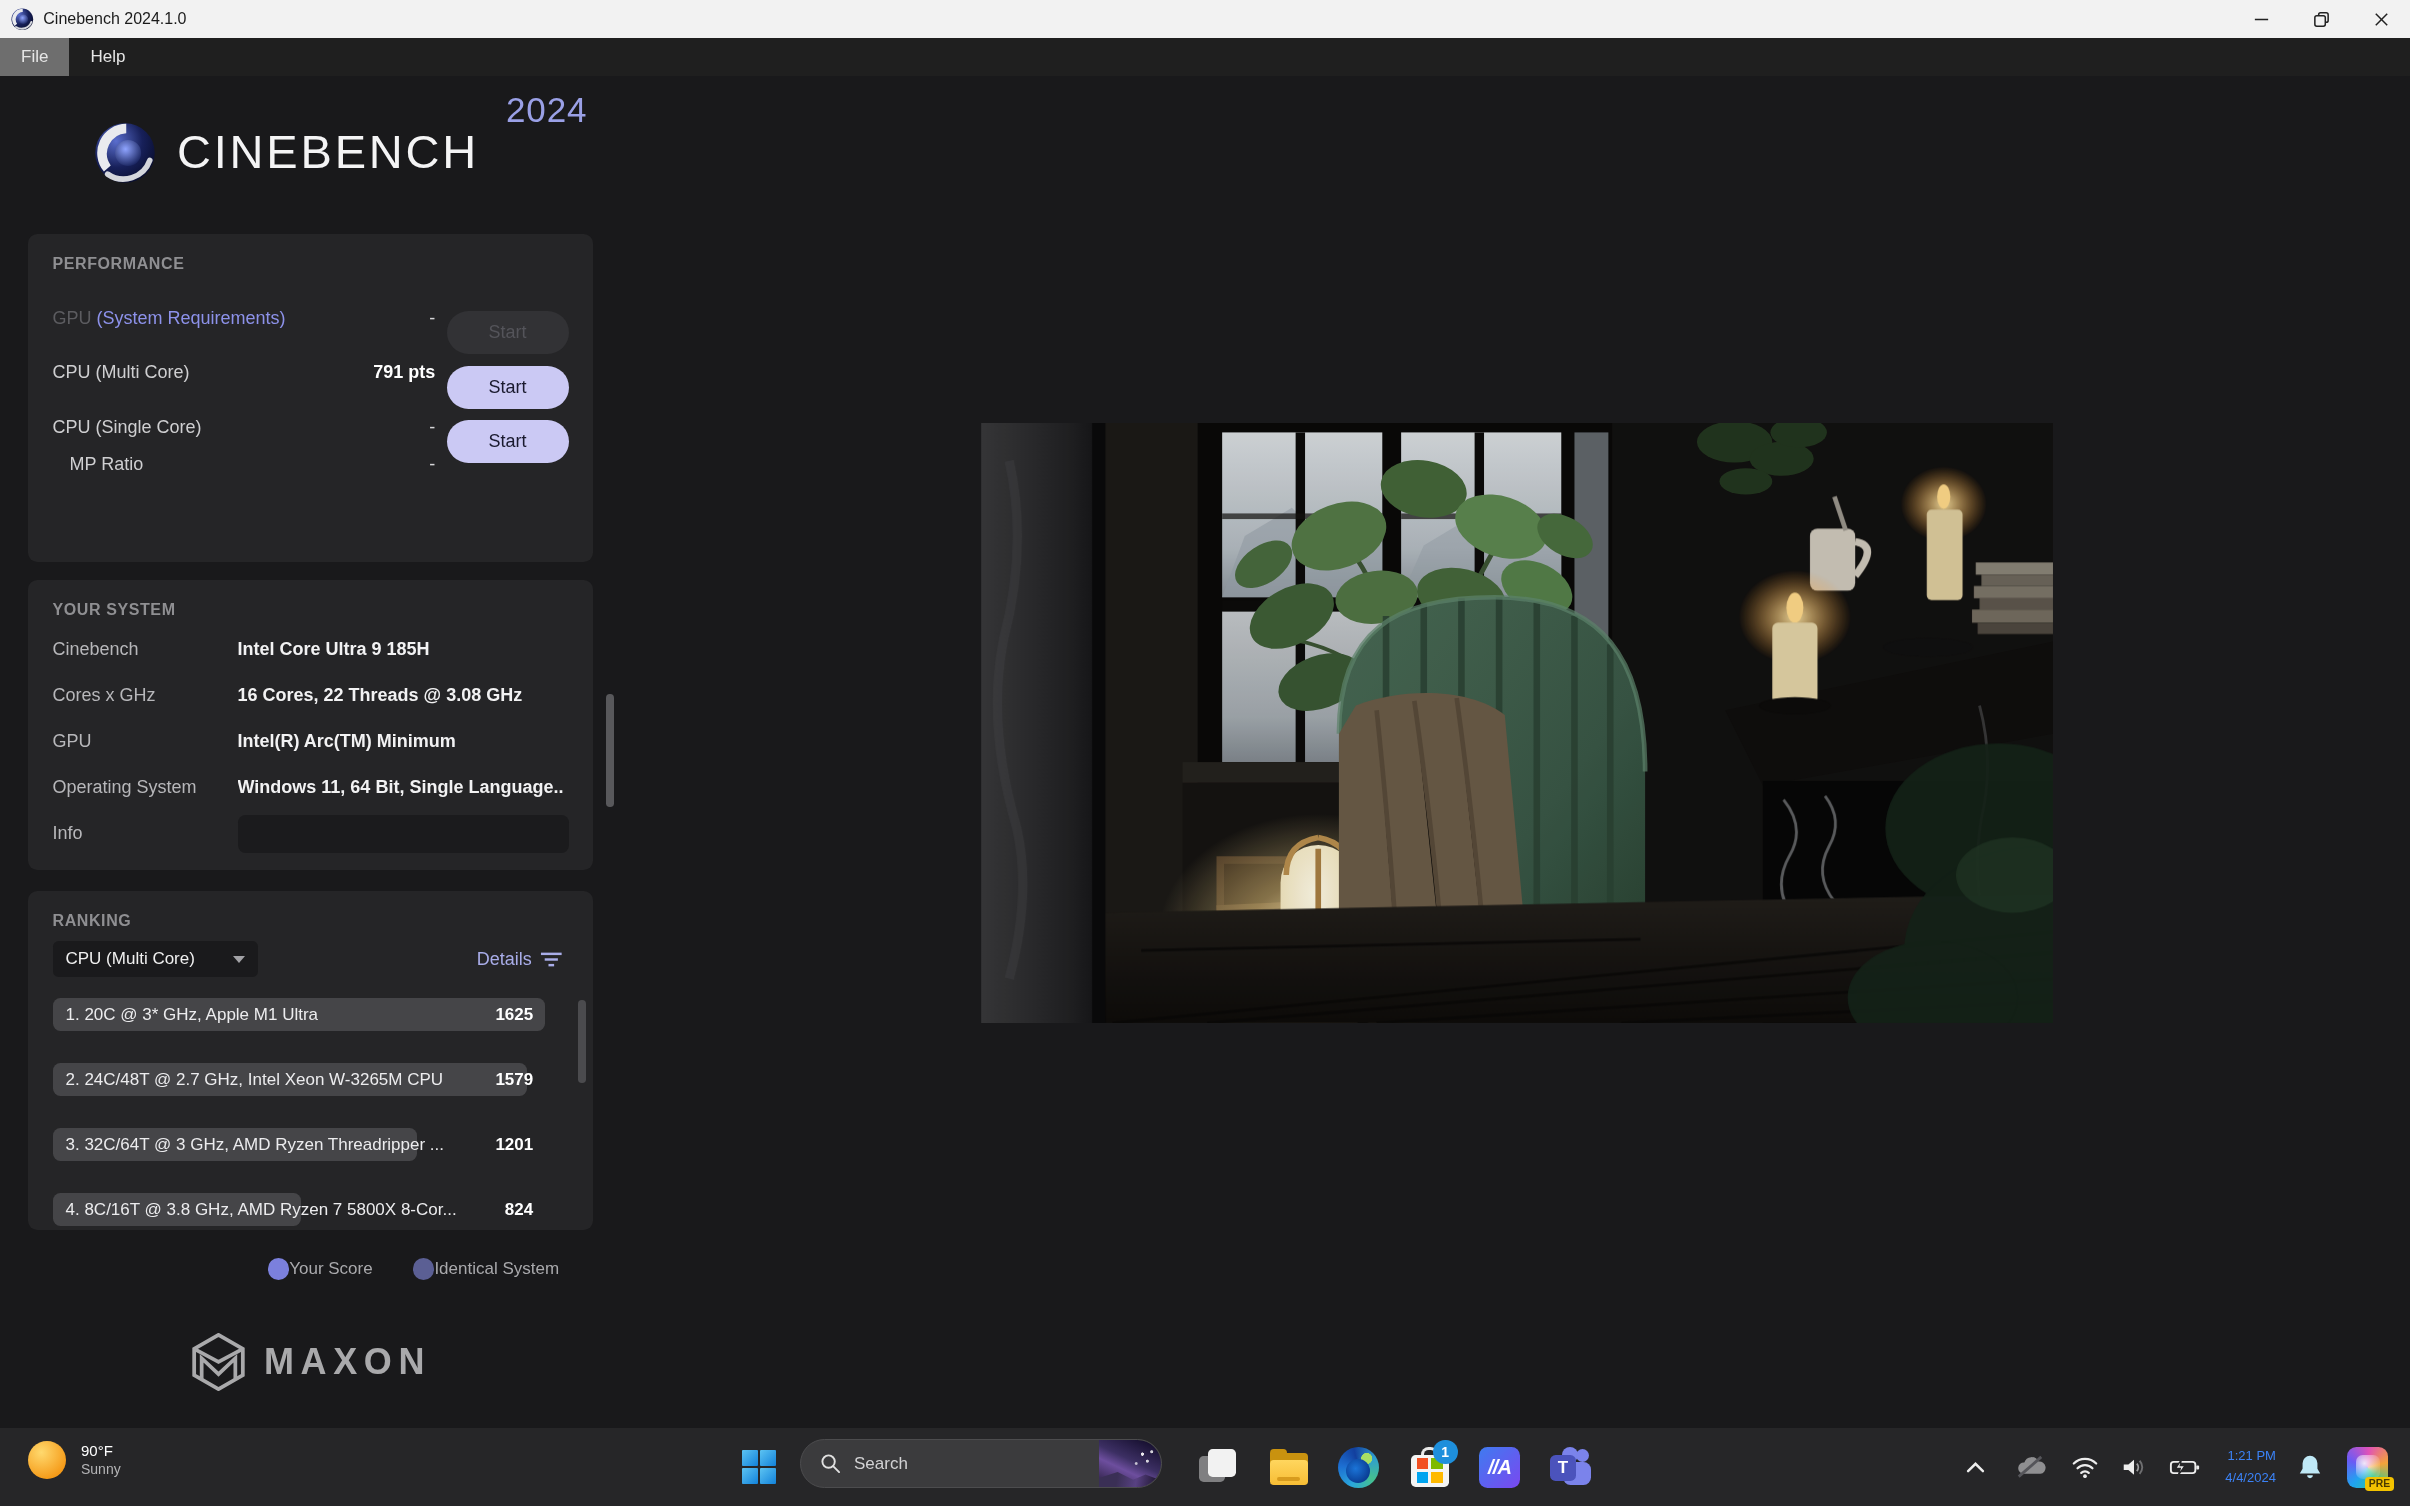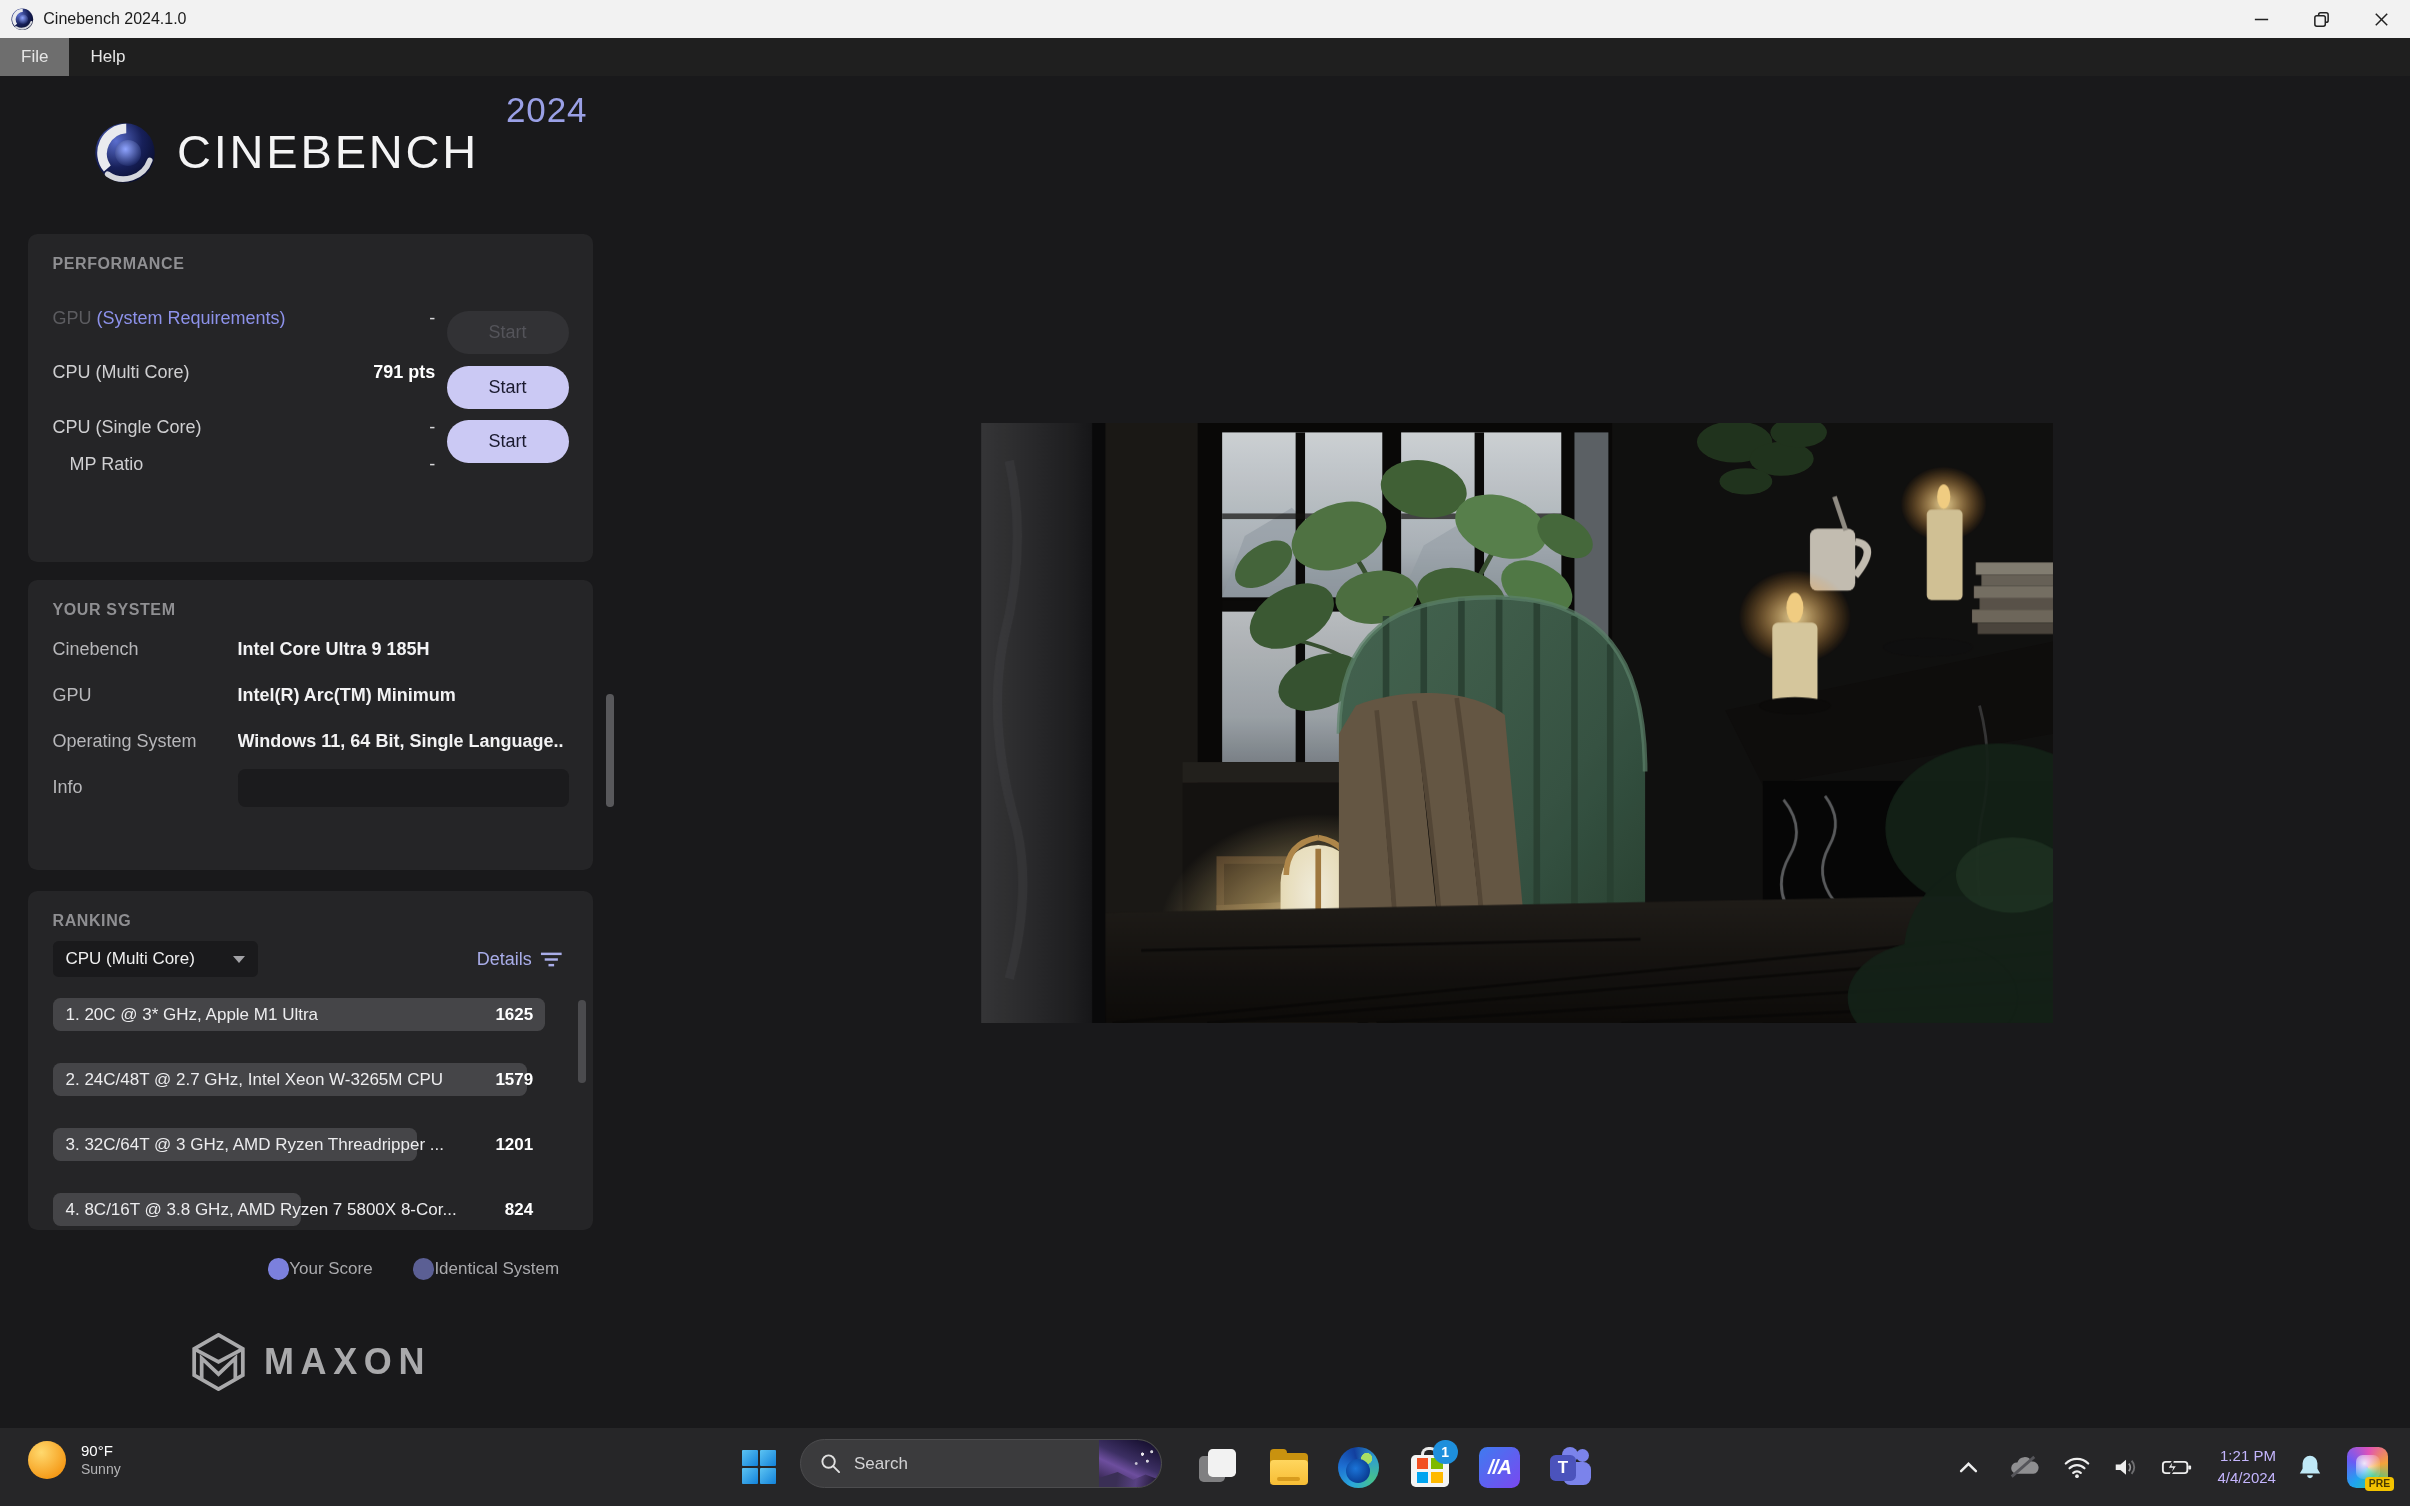--- a/index.html
+++ b/index.html
@@ -130,21 +130,21 @@
   
   .icon-teams{position:relative;width:41px;height:41px;}
   .teams-head1{position:absolute;right:1.9px;top:1.9px;width:13px;height:13px;border-radius:50%;background:#7b83eb;}
   .teams-head2{position:absolute;right:13px;top:0px;width:16px;height:16px;border-radius:50%;background:#7b83eb;}
   .teams-body{position:absolute;right:0px;top:15px;width:28px;height:22.6px;border-radius:7.5px;background:#7b83eb;}
   .teams-tile{position:absolute;left:0;top:7.5px;width:26px;height:26px;border-radius:5.6px;background:#4b53bc;display:flex;align-items:center;justify-content:center;color:#fff;font-size:17px;font-weight:700;}
 
   
   .tray{position:absolute;right:0;top:0;height:78px;display:flex;align-items:center;}
   .tray-ico{display:flex;align-items:center;justify-content:center;}
-  .clock{text-align:right;color:#c4b5fd;font-size:15px;line-height:21.7px;margin-left:24.5px;white-space:nowrap;}
+  .clock{text-align:right;color:#3b82f6;font-size:13px;line-height:21.7px;margin-left:24.5px;white-space:nowrap;}
   .bell{margin-left:21px;}
   .copilot{position:relative;width:41px;height:41px;margin:0 22.6px 0 24.5px;border-radius:9.4px;background:conic-gradient(from 220deg,#1fa4f0,#6a5af5,#e052b8,#f4a33a,#35c98a,#1fa4f0);}
   .copilot:after{content:"";position:absolute;inset:8.5px;border-radius:6.6px;background:radial-gradient(circle at 35% 35%,rgba(255,255,255,.85),rgba(255,255,255,.15) 70%);}
   .pre-badge{position:absolute;right:-5.6px;bottom:-3.8px;background:#f3c200;color:#4a3a00;font-size:10.4px;font-weight:700;padding:1.9px 3.8px;border-radius:3.8px;z-index:2;}
 </style>
 </head>
 <body>
 
 <div class="screen">
 
@@ -247,20 +247,24 @@
 
   </div>
 
   <div class="panel" id="panel-system">
     <h3>YOUR SYSTEM</h3>
     <div class="sys-row">
       <div class="sys-label">Cinebench</div>
       <div class="sys-value">Intel Core Ultra 9 185H</div>
     </div>
     <div class="sys-row">
+      <div class="sys-label">Cores x GHz</div>
+      <div class="sys-value">16 Cores, 22 Threads @ 3.08 GHz</div>
+    </div>
+    <div class="sys-row">
       <div class="sys-label">GPU</div>
       <div class="sys-value">Intel(R) Arc(TM) Minimum</div>
     </div>
     <div class="sys-row">
       <div class="sys-label">Operating System</div>
       <div class="sys-value">Windows 11, 64 Bit, Single Language..</div>
     </div>
     <div class="sys-row">
       <div class="sys-label">Info</div>
       <input class="info-input" style="">

